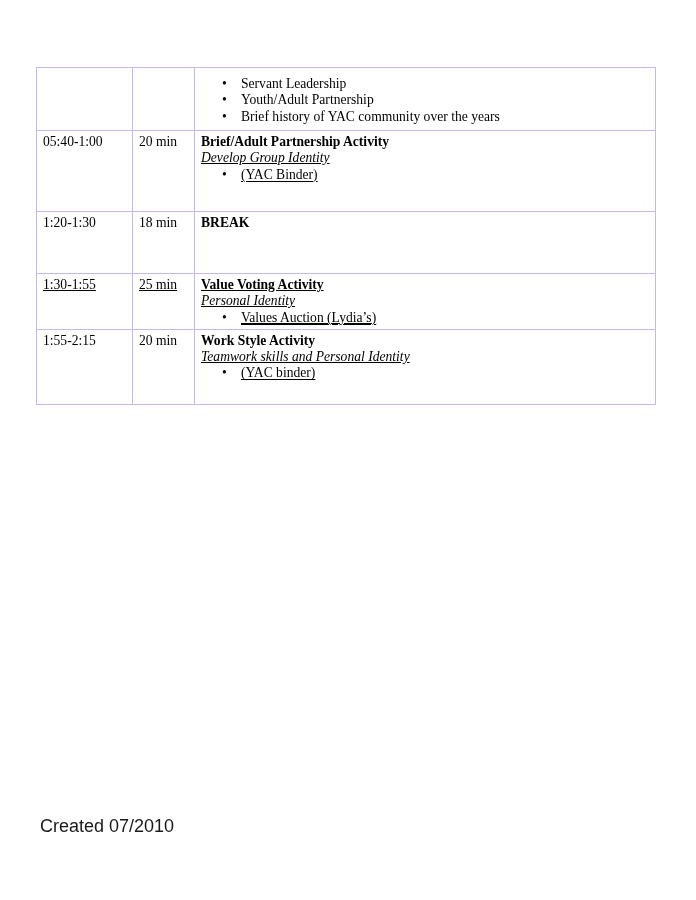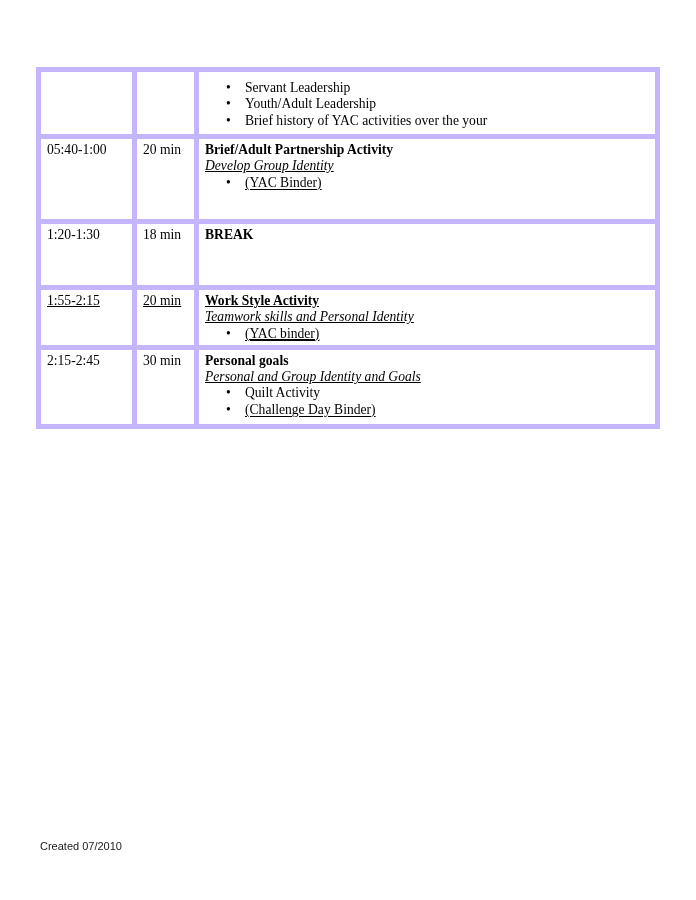--- a/index.html
+++ b/index.html
@@ -18,21 +18,21 @@
   }
   table.schedule {
     position: absolute;
     left: 36px;
     top: 67px;
     width: 619px;
     border-collapse: collapse;
     table-layout: fixed;
   }
   table.schedule td {
-    border: 5px solid #c4b5fd;
+    border: 1px solid #c4b5fd;
     vertical-align: top;
     padding: 3px 6px 3px 6px;
     font-size: 13.6px;
     line-height: 16.3px;
     color: #000000;
     overflow: hidden;
   }
   .col-time   { width: 96px;  }
   .col-dur    { width: 62px;  }
   .col-act    { width: 461px; }
@@ -70,23 +70,23 @@
   .u {
     text-decoration: underline;
     text-decoration-thickness: 1px;
     text-underline-offset: 2px;
     margin-top: 16px;
   }
 
   .footer {
     position: absolute;
     left: 40px;
-    top: 840px;
+    top: 816px;
     font-family: "Liberation Sans", sans-serif;
-    font-size: 11px;
+    font-size: 18px;
     color: #1a1a1a;
   }
 </style>
 </head>
 <body>
 
 <div class="page">
 
   <table class="schedule">
     <colgroup>
@@ -94,22 +94,22 @@
       <col class="col-dur">
       <col class="col-act">
     </colgroup>
     <tbody>
         <tr>
           <td class="col-time"></td>
           <td class="col-dur"></td>
           <td class="col-act">
             <ul class="bullets">
               <li><span>Servant Leadership</span></li>
-              <li><span>Youth/Adult Leadership</span></li>
-              <li><span>Brief history of YAC activities over the your</span></li>
+              <li><span>Youth/Adult Partnership</span></li>
+              <li><span>Brief history of YAC community over the years</span></li>
             </ul>
           </td>
         </tr>
         <tr>
           <td class="col-time">05:40-1:00</td>
           <td class="col-dur">20 min</td>
           <td class="col-act">
             <div class="activity-title">Brief/Adult Partnership Activity</div>
             <div class="activity-subtitle">Develop Group Identity</div>
             <ul class="bullets">
@@ -118,39 +118,38 @@
           </td>
         </tr>
         <tr>
           <td class="col-time">1:20-1:30</td>
           <td class="col-dur">18 min</td>
           <td class="col-act">
             <div class="activity-title">BREAK</div>
           </td>
         </tr>
         <tr>
+          <td class="col-time">1:30-1:55</td>
+          <td class="col-dur">25 min</td>
+          <td class="col-act">
+            <div class="activity-title">Value Voting Activity</div>
+            <div class="activity-subtitle">Personal Identity</div>
+            <ul class="bullets">
+              <li><span class="u">Values Auction (Lydia’s)</span></li>
+            </ul>
+          </td>
+        </tr>
+        <tr>
           <td class="col-time">1:55-2:15</td>
           <td class="col-dur">20 min</td>
           <td class="col-act">
             <div class="activity-title">Work Style Activity</div>
             <div class="activity-subtitle">Teamwork skills and Personal Identity</div>
             <ul class="bullets">
               <li><span class="u">(YAC binder)</span></li>
-            </ul>
-          </td>
-        </tr>
-        <tr>
-          <td class="col-time">2:15-2:45</td>
-          <td class="col-dur">30 min</td>
-          <td class="col-act">
-            <div class="activity-title">Personal goals</div>
-            <div class="activity-subtitle">Personal and Group Identity and Goals</div>
-            <ul class="bullets">
-              <li><span>Quilt Activity</span></li>
-              <li><span class="u">(Challenge Day Binder)</span></li>
             </ul>
           </td>
         </tr>
       </tbody>
   </table>
 
   <div class="footer">Created 07/2010</div>
 
 </div>
 

